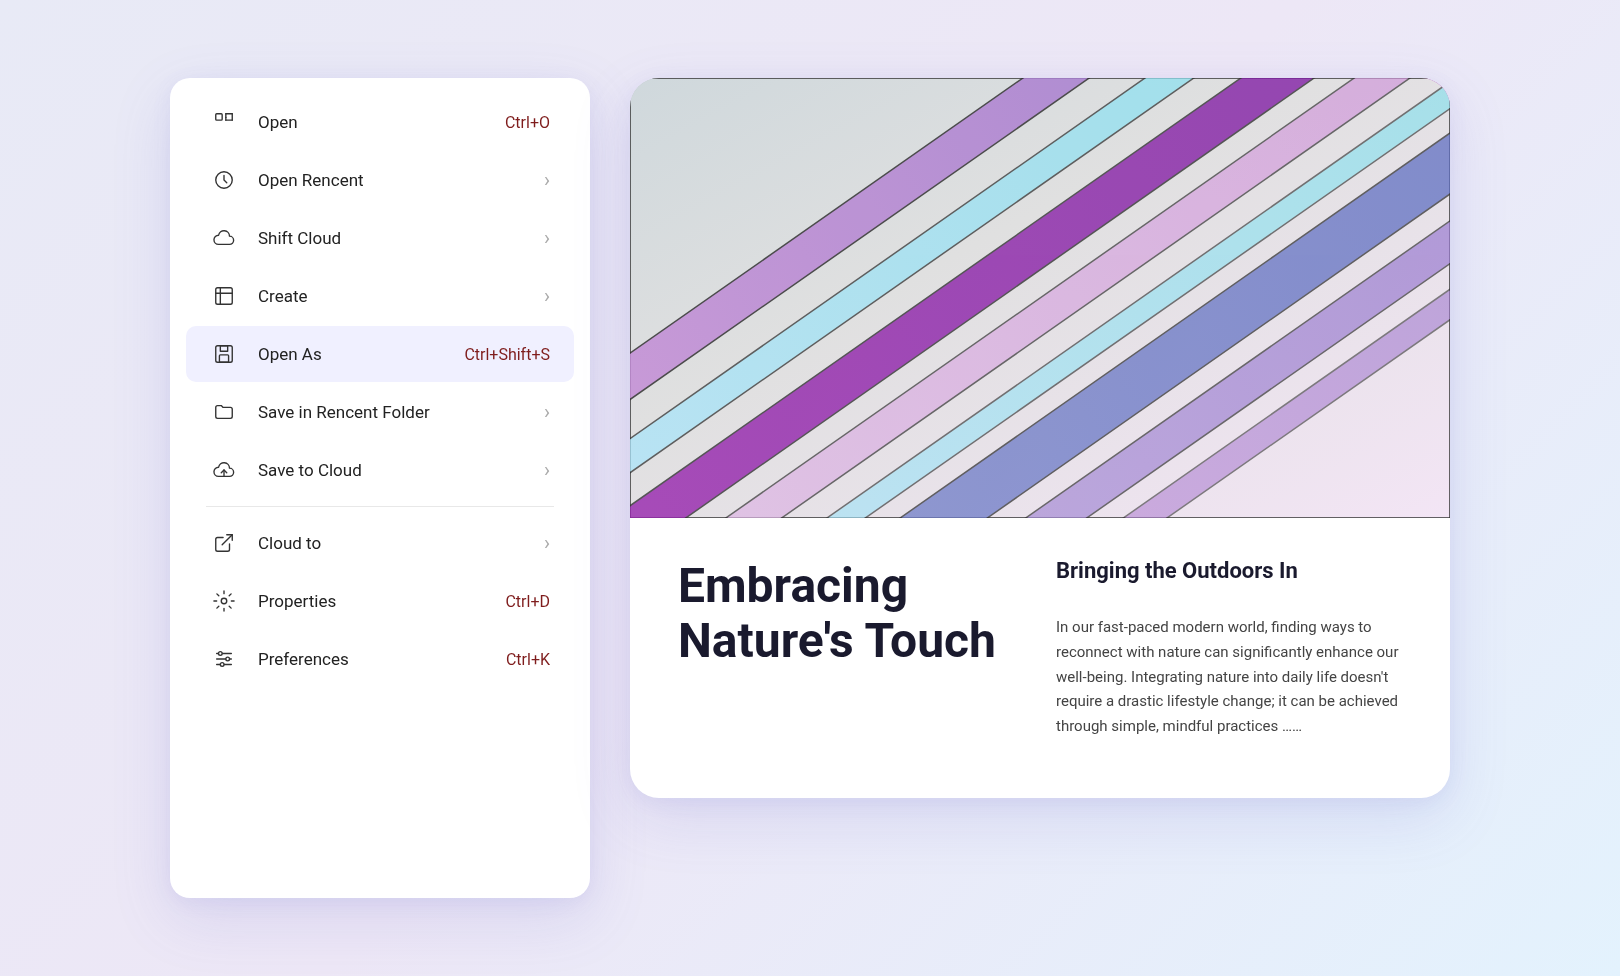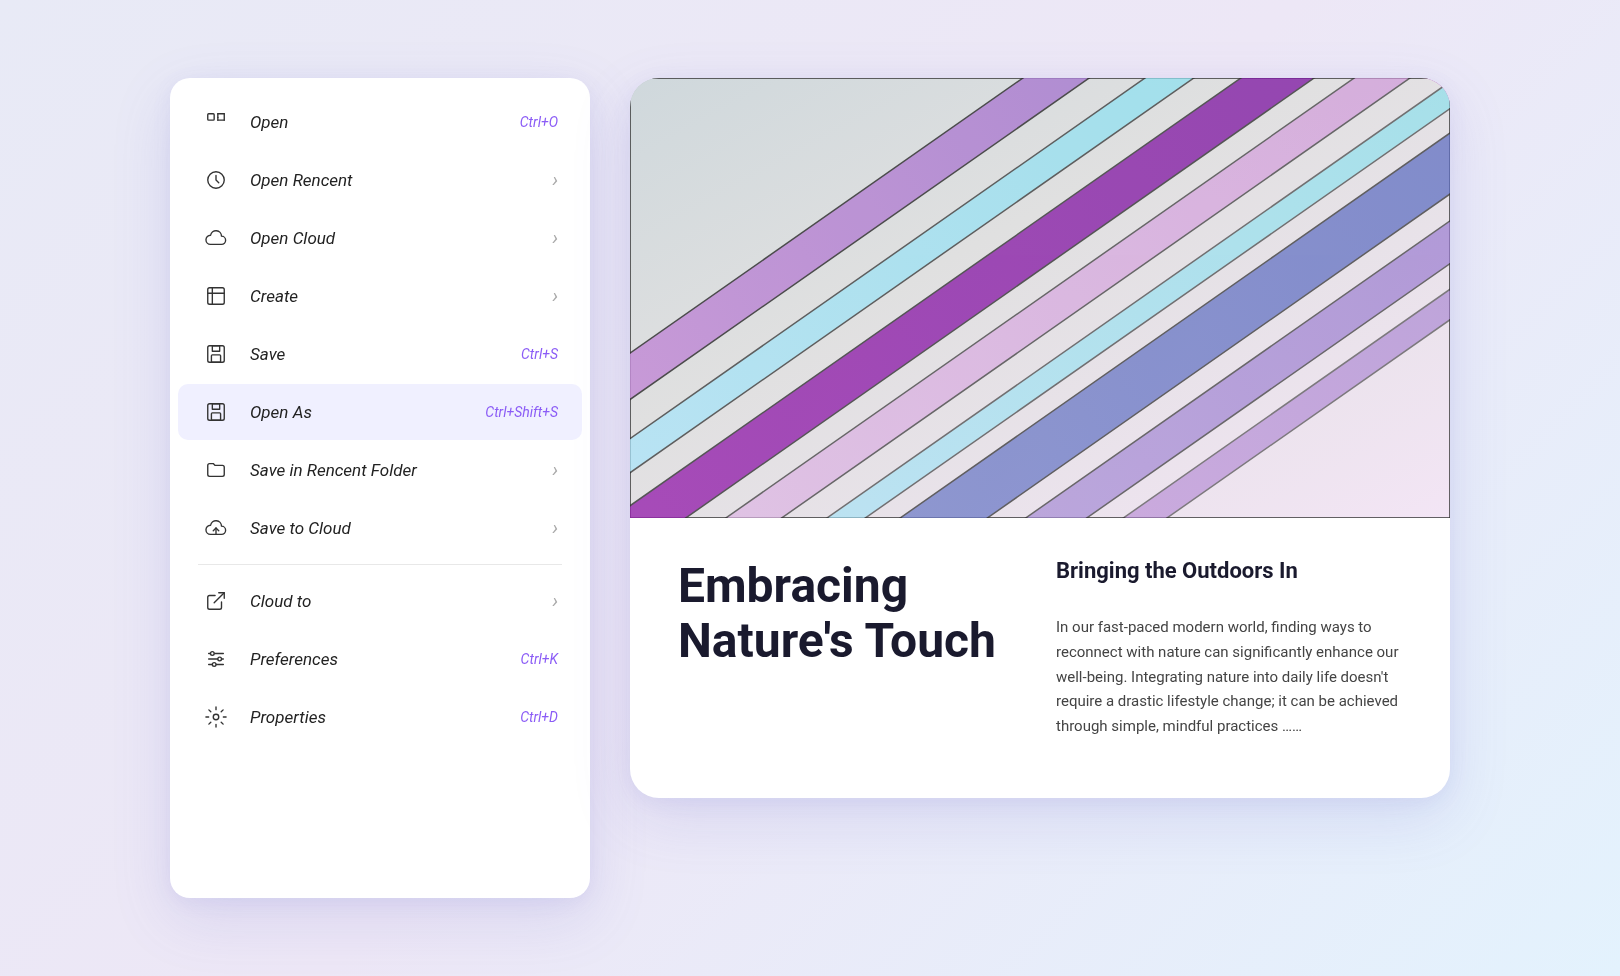--- a/index.html
+++ b/index.html
@@ -20,27 +20,26 @@
       gap: 40px;
       align-items: flex-start;
       padding: 60px;
     }
 
     
     .menu-panel {
       background: #fff;
       border-radius: 20px;
       box-shadow: 0 20px 60px rgba(100, 100, 200, 0.15), 0 4px 20px rgba(100,100,200,0.08);
-      padding: 16px 8px;
+      padding: 16px 16px;
       width: 420px;
       min-height: 820px;
       display: flex;
       flex-direction: column;
       gap: 2px;
-      font-style: italic;
     }
 
     .menu-item {
       display: flex;
       align-items: center;
       padding: 14px 24px;
       border-radius: 10px;
       cursor: pointer;
       position: relative;
       transition: background 0.1s;
@@ -62,22 +61,22 @@
     }
 
     .menu-item .label {
       flex: 1;
       font-size: 17px;
       color: #222;
       font-weight: 400;
     }
 
     .menu-item .shortcut {
-      font-size: 14px;
-      color: #8b5cf6;
+      font-size: 16px;
+      color: #7f1d1d;
       margin-left: auto;
     }
 
     .menu-item .chevron {
       font-size: 14px;
       color: #aaa;
       margin-left: auto;
     }
 
     .menu-divider {
@@ -188,45 +187,34 @@
         </span>
         <span class="label">Open Rencent</span>
         <span class="chevron" style="font-size: 20px;">›</span>
       </div>
       <div class="menu-item">
         <span class="icon">
           <svg viewBox="0 0 24 24">
             <path d="M18 10a6 6 0 00-11.9-1A5 5 0 006 19h12a4 4 0 000-9z"></path>
           </svg>
         </span>
-        <span class="label">Open Cloud</span>
+        <span class="label">Shift Cloud</span>
         <span class="chevron" style="font-size: 20px;">›</span>
       </div>
       <div class="menu-item">
         <span class="icon">
           <svg viewBox="0 0 24 24">
             <rect x="3" y="3" width="18" height="18" rx="2"></rect>
             <line x1="8" y1="3" x2="8" y2="21"></line>
             <line x1="3" y1="9" x2="21" y2="9"></line>
           </svg>
         </span>
         <span class="label">Create</span>
         <span class="chevron" style="font-size: 20px;">›</span>
       </div>
-      <div class="menu-item">
-        <span class="icon">
-          <svg viewBox="0 0 24 24">
-            <rect x="3" y="3" width="18" height="18" rx="2"></rect>
-            <rect x="8" y="3" width="8" height="6" rx="0"></rect>
-            <rect x="7" y="13" width="10" height="8" rx="1"></rect>
-          </svg>
-        </span>
-        <span class="label">Save</span>
-        <span class="shortcut">Ctrl+S</span>
-      </div>
       <div class="menu-item active">
         <span class="icon">
           <svg viewBox="0 0 24 24">
             <rect x="3" y="3" width="18" height="18" rx="2"></rect>
             <rect x="8" y="3" width="8" height="6"></rect>
             <rect x="7" y="13" width="10" height="8" rx="1"></rect>
           </svg>
         </span>
         <span class="label">Open As</span>
         <span class="shortcut">Ctrl+Shift+S</span>
@@ -255,44 +243,44 @@
       <div class="menu-item">
         <span class="icon">
           <svg viewBox="0 0 24 24">
             <path d="M18 13v6a2 2 0 01-2 2H5a2 2 0 01-2-2V8a2 2 0 012-2h6"></path>
             <polyline points="15 3 21 3 21 9"></polyline>
             <line x1="10" y1="14" x2="21" y2="3"></line>
           </svg>
         </span>
         <span class="label">Cloud to</span>
         <span class="chevron" style="font-size: 20px;">›</span>
+      </div>
+      <div class="menu-item">
+        <span class="icon">
+          <svg viewBox="0 0 24 24">
+            <circle cx="12" cy="12" r="3"></circle>
+            <path d="M12 1v3M12 20v3M4.22 4.22l2.12 2.12M17.66 17.66l2.12 2.12M1 12h3M20 12h3M4.22 19.78l2.12-2.12M17.66 6.34l2.12-2.12"></path>
+          </svg>
+        </span>
+        <span class="label">Properties</span>
+        <span class="shortcut">Ctrl+D</span>
       </div>
       <div class="menu-item">
         <span class="icon">
           <svg viewBox="0 0 24 24">
             <line x1="4" y1="6" x2="20" y2="6"></line>
             <line x1="4" y1="12" x2="20" y2="12"></line>
             <line x1="4" y1="18" x2="20" y2="18"></line>
             <circle cx="8" cy="6" r="2" fill="white"></circle>
             <circle cx="16" cy="12" r="2" fill="white"></circle>
             <circle cx="10" cy="18" r="2" fill="white"></circle>
           </svg>
         </span>
         <span class="label">Preferences</span>
         <span class="shortcut">Ctrl+K</span>
-      </div>
-      <div class="menu-item">
-        <span class="icon">
-          <svg viewBox="0 0 24 24">
-            <circle cx="12" cy="12" r="3"></circle>
-            <path d="M12 1v3M12 20v3M4.22 4.22l2.12 2.12M17.66 17.66l2.12 2.12M1 12h3M20 12h3M4.22 19.78l2.12-2.12M17.66 6.34l2.12-2.12"></path>
-          </svg>
-        </span>
-        <span class="label">Properties</span>
-        <span class="shortcut">Ctrl+D</span>
       </div>
     </div>
 
   <div class="content-panel">
     <div class="content-image">
 
       <svg width="820" height="440" viewBox="0 0 820 440" style="position:absolute;top:0;left:0;width:100%;height:100%;">
         <defs>
           <linearGradient id="bg" x1="0" y1="0" x2="1" y2="1">
             <stop offset="0%" stop-color="#cfd8dc"></stop>

